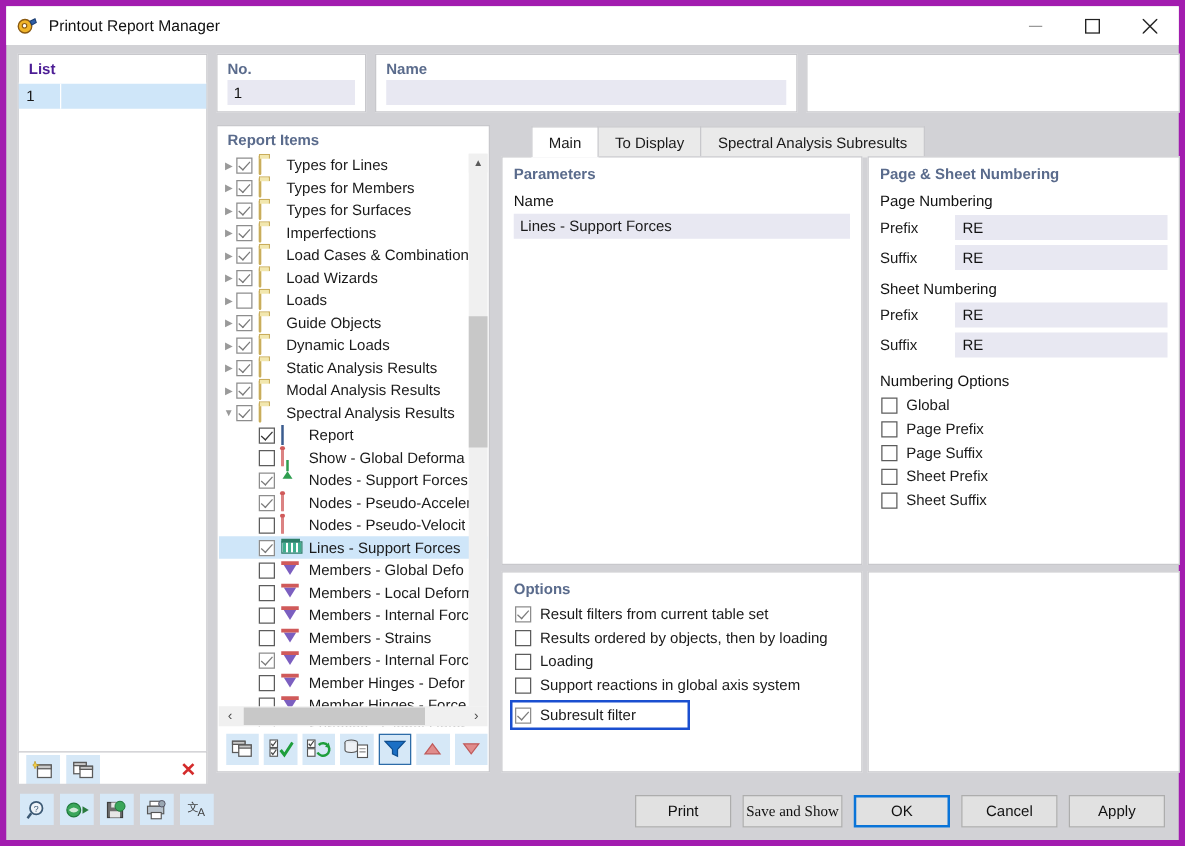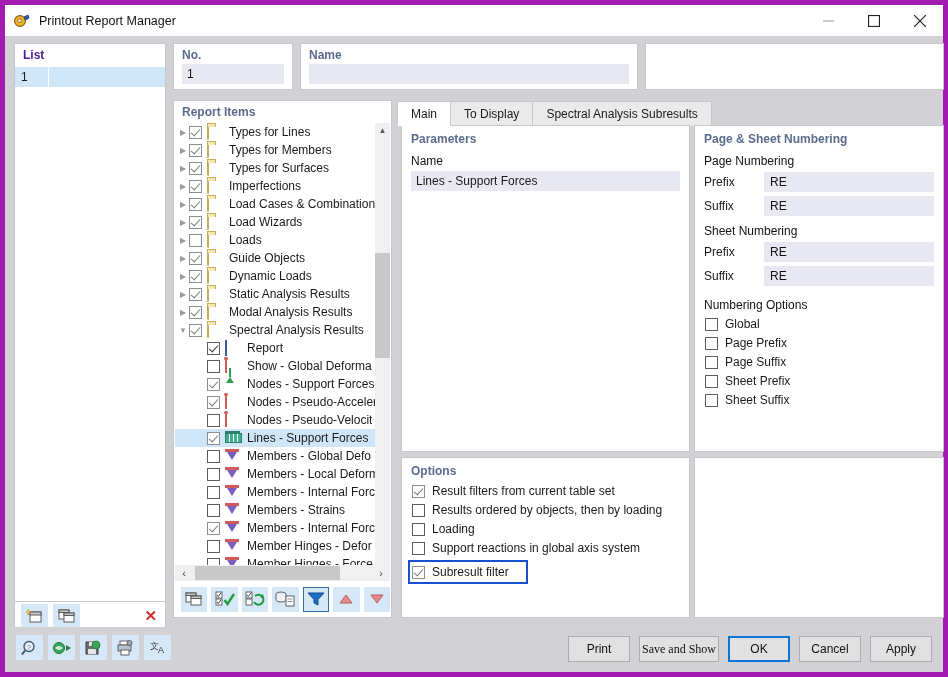--- a/index.html
+++ b/index.html
@@ -139,21 +139,21 @@
     background: #fff; display: flex; align-items: center; gap: 4px; padding-left: 6px;
   }
   .tbtn {
     width: 27px; height: 25px; background: #d6e8f7;
     display: flex; align-items: center; justify-content: center;
     position: relative;
   }
   .tbtn.act { background: #d6e8f7; border: 1px solid #2d6ca8; }
 
   
-  #tabs { position: absolute; left: 392px; top: 96px; height: 25px; display: flex; }
+  #tabs { position: absolute; left: 420px; top: 96px; height: 25px; display: flex; }
   .tab {
     height: 25px; padding: 0 13px; display: flex; align-items: center;
     background: #eaeaea; border: 1px solid #c8c8cc; border-bottom: none;
     font-size: 12px; margin-right: -1px;
   }
   .tab.active { background: #ffffff; border-bottom: 1px solid #fff; z-index: 2; }
 
   #main-panel { left: 396px; top: 120px; width: 289px; height: 327px; }
   #pgnum-panel { left: 689px; top: 120px; width: 250px; height: 327px; }
   #opt-panel  { left: 396px; top: 452px; width: 289px; height: 161px; }
@@ -169,30 +169,30 @@
   .kv { display: flex; align-items: center; margin: 4px 9px 0 9px; }
   .kv .k { width: 60px; font-size: 12px; }
   .kv .v {
     flex: 1; height: 20px; background: #e8e8f2; border: none;
     font-family: "Liberation Sans", sans-serif; font-size: 12px;
     padding-left: 6px; color: #111; outline: none;
   }
   .cbrow { display: flex; align-items: center; margin: 5px 0 0 10px; font-size: 12px; }
   .cbrow .cbx { margin-right: 7px; }
   .cbrow.hl {
-    border: 2px solid #1a4fd0; width: 120px; padding: 3px 0 3px 2px; margin-left: 6px;
+    border: 2px solid #1a4fd0; width: 144px; padding: 3px 0 3px 2px; margin-left: 6px;
   }
 
   
   #bottombar { position: absolute; left: 1px; right: 1px; bottom: 1px; height: 44px; background: #d2d2d6; }
   #bot-tools { position: absolute; left: 10px; top: 8px; display: flex; gap: 5px; }
   .bbtn { width: 27px; height: 25px; background: #d6e8f7; display:flex; align-items:center; justify-content:center; }
   #dlg-btns { position: absolute; right: 10px; top: 9px; display: flex; gap: 9px; }
   .dbtn {
-    width: 62px; height: 26px; background: #e1e1e1; border: 1px solid #adadad;
+    width: 77px; height: 26px; background: #e1e1e1; border: 1px solid #adadad;
     font-family: "Liberation Sans", sans-serif; font-size: 12px; color: #111;
     display: flex; align-items: center; justify-content: center;
   }
   .dbtn.def { border: 2px solid #0a74d8; background: #e1e1e1; }
 
   #list-btns { position: absolute; left: 9px; top: 596px; width: 152px; height: 30px; background:#fff; border:1px solid #c8c8cc; display:flex; align-items:center; gap:5px; padding-left:6px; }
   #xbtn { position: absolute; right: 8px; color: #d42b2b; font-weight: bold; font-size: 15px; }
 </style>
 </head>
 <body>

